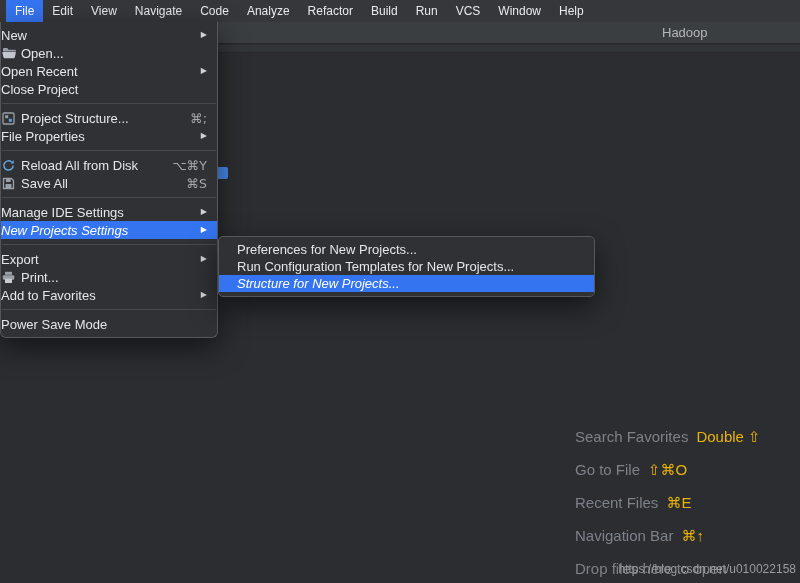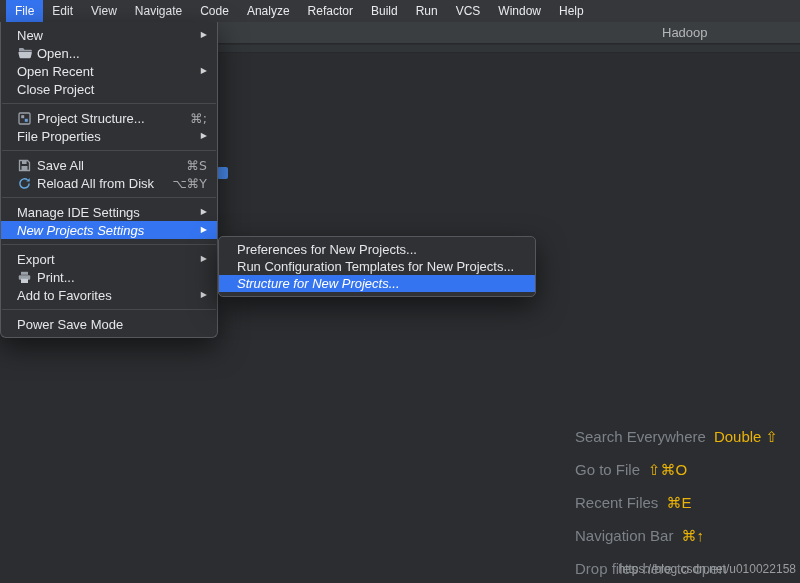--- a/index.html
+++ b/index.html
@@ -51,28 +51,28 @@
   }
 
   
   .dropdown {
     position:absolute; top:22px; left:0; width:218px;
     background:#2f3134; border:1px solid #55575a; border-top:none;
     border-radius:0 0 6px 6px; padding:4px 0;
     box-shadow:0 10px 28px rgba(0,0,0,.55); z-index:30;
   }
   .submenu {
-    position:absolute; top:236px; left:218px; width:318px;
+    position:absolute; top:236px; left:218px; width:377px;
     background:#2f3134; border:1px solid #55575a;
     border-radius:5px; padding:4px 0;
     box-shadow:0 10px 28px rgba(0,0,0,.55); z-index:31;
   }
   .menu-item {
     height:18px; display:flex; align-items:center;
-    padding:0 10px 0 16px; color:#e4e6e8; font-size:13px; white-space:nowrap;
+    padding:0 10px 0 0; color:#e4e6e8; font-size:13px; white-space:nowrap;
   }
   .submenu .menu-item { height:17px; padding:0 12px 0 18px; }
   .menu-item.highlight { background:#3574f0; color:#ffffff;font-style:italic; }
   .mi-icon { width:15px; margin-right:5px; display:inline-flex; align-items:center; justify-content:center; flex:0 0 auto; }
   .mi-label { flex:0 0 auto; }
   .mi-short { margin-left:auto; color:#a6a8ab; font-size:12.5px; font-family:"DejaVu Sans",sans-serif; }
   .mi-arrow { margin-left:auto; color:#d0d2d4; font-size:8px; line-height:18px; }
   .menu-item.highlight .mi-short, .menu-item.highlight .mi-arrow { color:#ffffff; }
   .menu-sep { height:1px; background:#48494c; margin:5px 1px; }
 </style>
@@ -98,21 +98,21 @@
 
   <div class="titlebar">
     <span class="titlebar-title">Hadoop</span>
   </div>
   <div class="substrip"></div>
 
   <div class="main-area">
     <div class="file-tab-icon"></div>
     <div class="shortcuts" id="shortcuts">
         <div class="shortcut-row">
-          <span class="sc-action">Search Everywhere</span>
+          <span class="sc-action">Search Favorites</span>
           <span class="sc-keys">Double ⇧</span>
         </div>
         <div class="shortcut-row">
           <span class="sc-action">Go to File</span>
           <span class="sc-keys">⇧⌘O</span>
         </div>
         <div class="shortcut-row">
           <span class="sc-action">Recent Files</span>
           <span class="sc-keys">⌘E</span>
         </div>
@@ -160,39 +160,39 @@
         <span class="mi-label">Project Structure...</span>
         <span class="mi-short">⌘;</span>
       </div>
       <div class="menu-item">
         <span class="mi-label">File Properties</span>
         <span class="mi-arrow">▶</span>
       </div>
       <div class="menu-sep"></div>
       <div class="menu-item">
         <span class="mi-icon">
+          <svg width="13" height="13" viewBox="0 0 14 14">
+            <path d="M12 7a5 5 0 1 1-1.7-3.8" fill="none" stroke="#64a6de" stroke-width="1.6"></path>
+            <path d="M12.6 1.2v3.6H9z" fill="#64a6de"></path>
+          </svg>
+        </span>
+        <span class="mi-label">Reload All from Disk</span>
+        <span class="mi-short">⌥⌘Y</span>
+      </div>
+      <div class="menu-item">
+        <span class="mi-icon">
           <svg width="13" height="13" viewBox="0 0 13 13">
             <path d="M1.5 1.5h8l2 2v8h-10z" fill="none" stroke="#9aa0a8" stroke-width="1.3"></path>
             <rect x="3.5" y="7" width="6" height="4" fill="#9aa0a8"></rect>
             <rect x="4" y="1.8" width="4.6" height="3.2" fill="#9aa0a8"></rect>
           </svg>
         </span>
         <span class="mi-label">Save All</span>
         <span class="mi-short">⌘S</span>
       </div>
-      <div class="menu-item">
-        <span class="mi-icon">
-          <svg width="13" height="13" viewBox="0 0 14 14">
-            <path d="M12 7a5 5 0 1 1-1.7-3.8" fill="none" stroke="#64a6de" stroke-width="1.6"></path>
-            <path d="M12.6 1.2v3.6H9z" fill="#64a6de"></path>
-          </svg>
-        </span>
-        <span class="mi-label">Reload All from Disk</span>
-        <span class="mi-short">⌥⌘Y</span>
-      </div>
       <div class="menu-sep"></div>
       <div class="menu-item">
         <span class="mi-label">Manage IDE Settings</span>
         <span class="mi-arrow">▶</span>
       </div>
       <div class="menu-item highlight">
         <span class="mi-label">New Projects Settings</span>
         <span class="mi-arrow">▶</span>
       </div>
       <div class="menu-sep"></div>

